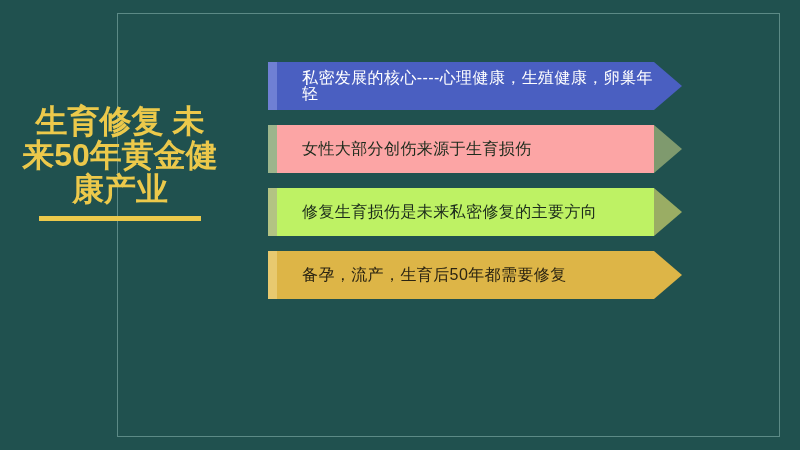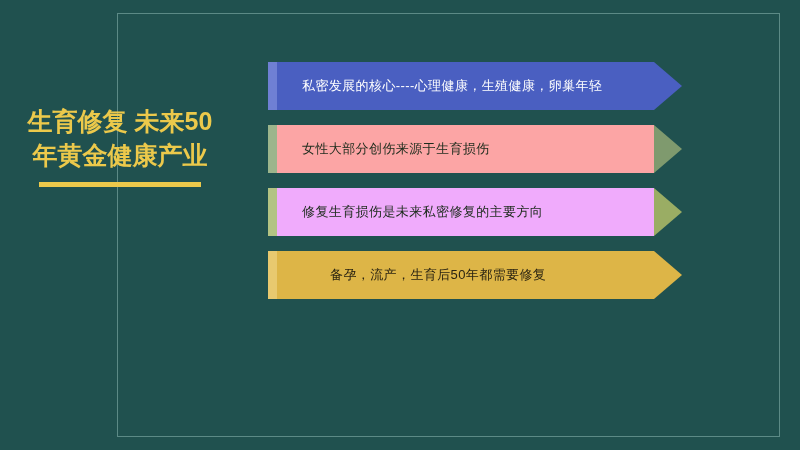--- a/index.html
+++ b/index.html
@@ -32,21 +32,21 @@
   
   #title-block {
     position: absolute;
     left: 20px;
     top: 104px;
     width: 200px;
     text-align: center;
   }
   #title-text {
     color: #ecc94b;
-    font-size: 25px;
+    font-size: 32px;
     font-weight: bold;
     line-height: 34px;
     letter-spacing: 0px;
     white-space: pre-line;
   }
   #title-rule {
     margin: 10px auto 0 auto;
     width: 162px;
     height: 5px;
     background: #ecc94b;
@@ -63,21 +63,21 @@
     flex: 0 0 9px;
   }
   .arrow-body {
     position: relative;
     display: flex;
     align-items: center;
     flex: 1 1 auto;
   }
   .arrow-body .arrow-label {
     padding-left: 25px;
-    font-size: 13px;
+    font-size: 16px;
     line-height: 16px;
     letter-spacing: 0.4px;
   }
   .arrow-point {
     width: 28px;
     flex: 0 0 28px;
   }
   
   #row-1 { left: 268px; top: 62px; width: 414px; }
   #row-2 { left: 268px; top: 125px; width: 414px; }
@@ -107,27 +107,27 @@
   <div class="arrow-row" id="row-2">
     <div class="arrow-cap" style="background:#9cb58c;"></div>
     <div class="arrow-body" style="background:#fca5a5;">
       <span class="arrow-label" style="color:#1c2b1c;">女性大部分创伤来源于生育损伤</span>
     </div>
     <div class="arrow-point" style="background:#7f9a6e; clip-path: polygon(0 0, 100% 50%, 0 100%);"></div>
   </div>
 
   <div class="arrow-row" id="row-3">
     <div class="arrow-cap" style="background:#b3c383;"></div>
-    <div class="arrow-body" style="background:#f0abfc;">
+    <div class="arrow-body" style="background:#bef264;">
       <span class="arrow-label" style="color:#1c2b1c;">修复生育损伤是未来私密修复的主要方向</span>
     </div>
     <div class="arrow-point" style="background:#9aad64; clip-path: polygon(0 0, 100% 50%, 0 100%);"></div>
   </div>
 
   <div class="arrow-row" id="row-4">
     <div class="arrow-cap" style="background:#e8c96f;"></div>
-    <div class="arrow-body" style="background:#ddb547;padding-left:28px;">
+    <div class="arrow-body" style="background:#ddb547;">
       <span class="arrow-label" style="color:#2b2412;">备孕，流产，生育后50年都需要修复</span>
     </div>
     <div class="arrow-point" style="background:#ddb547; clip-path: polygon(0 0, 100% 50%, 0 100%);"></div>
   </div>
 
 </div>
 
 </body></html>

